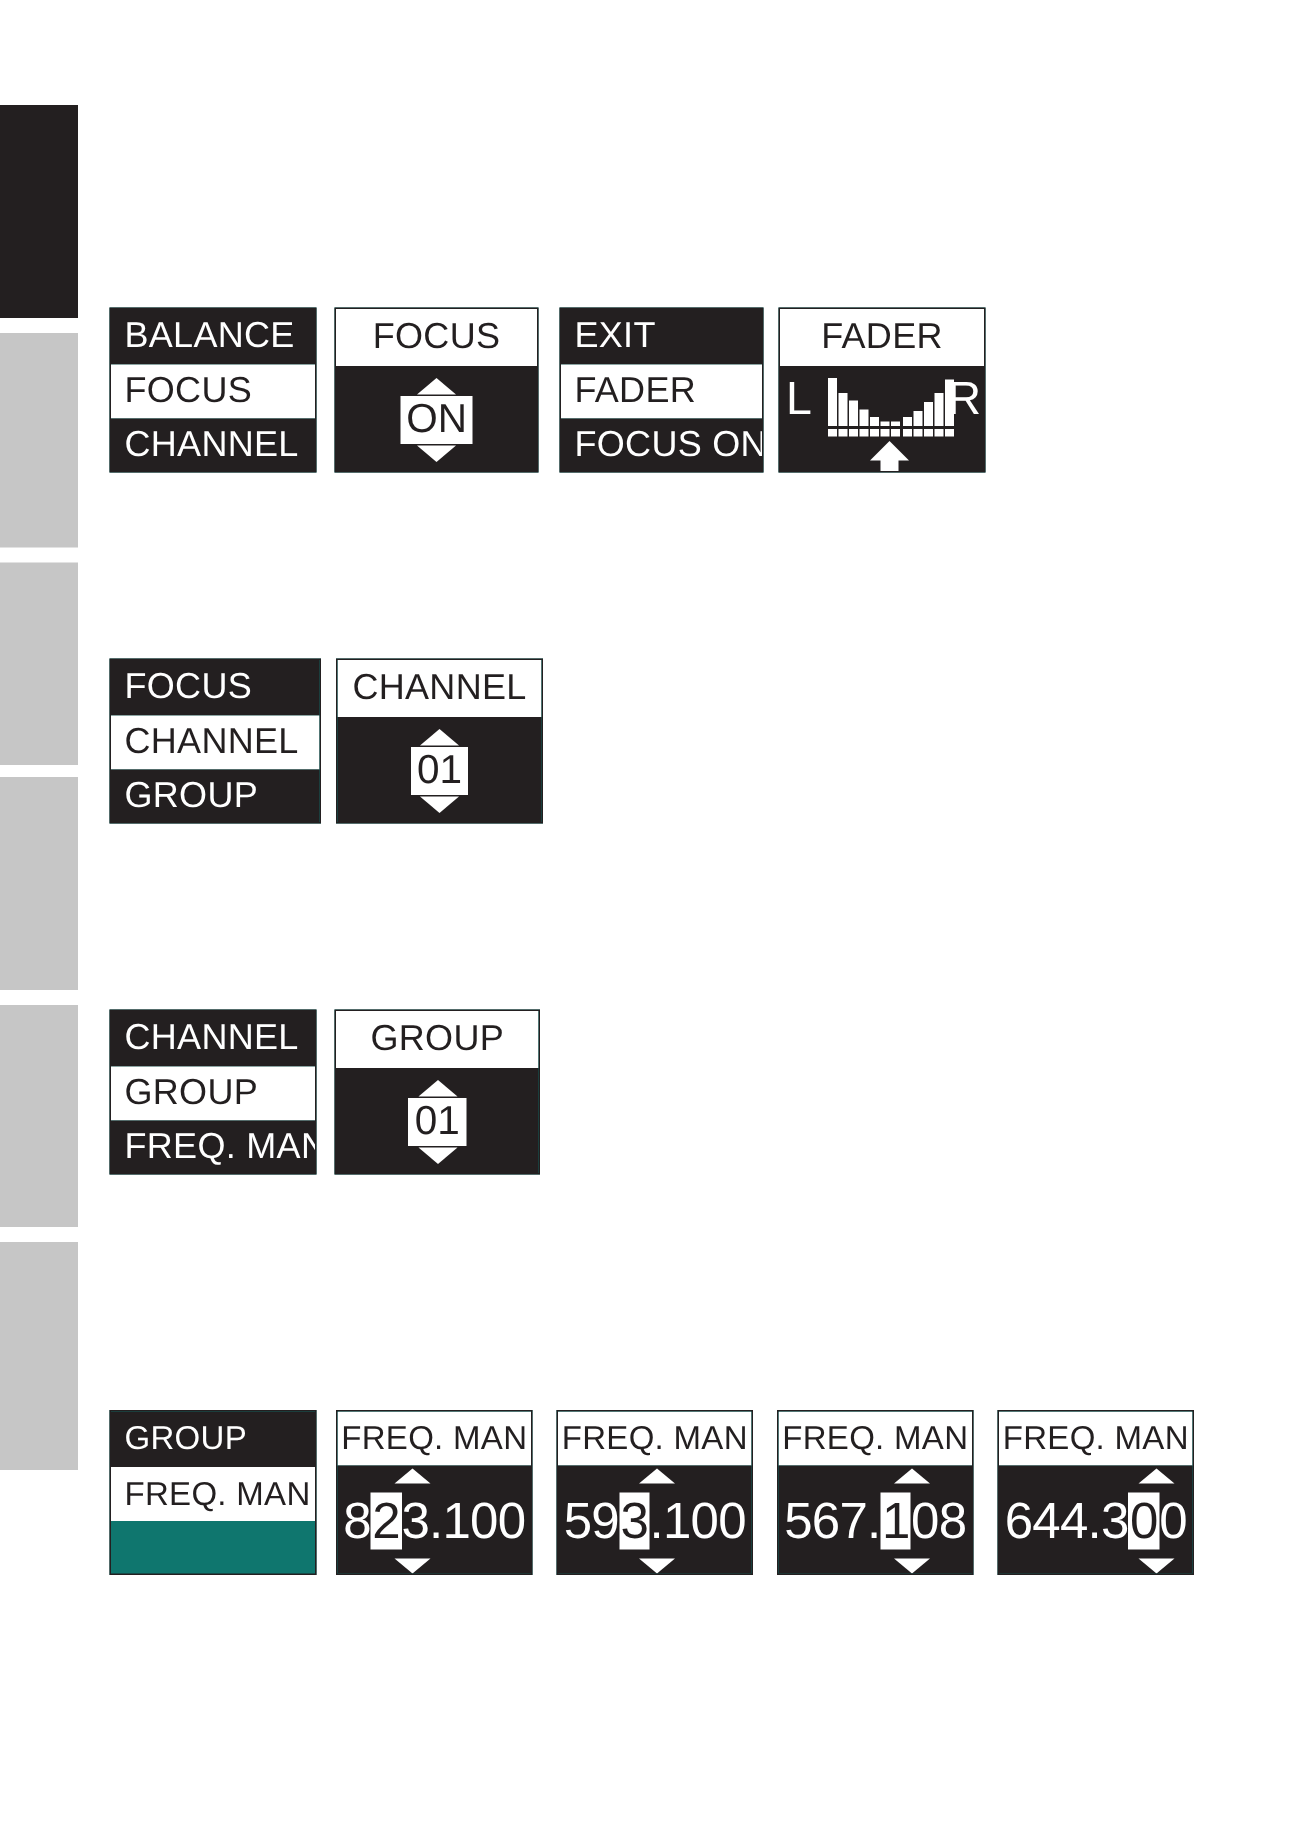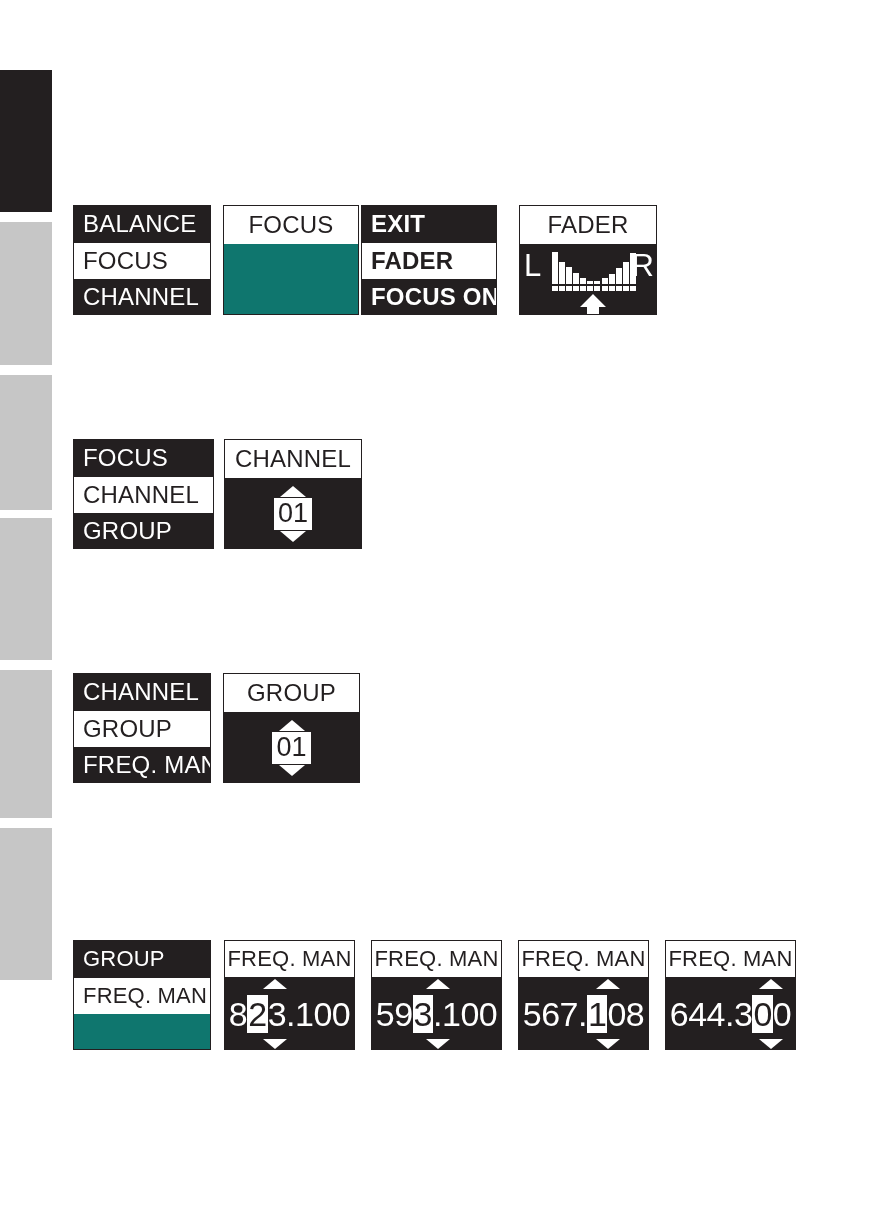--- a/index.html
+++ b/index.html
@@ -206,23 +206,30 @@
   </div>
 
 <div class="lcd" id="menu-balance" style="left:73px; top:205px; width:138px; height:110px;">
   <div class="menu-row">BALANCE</div>
   <div class="menu-row selected">FOCUS</div>
   <div class="menu-row">CHANNEL</div>
 </div>
 
 <div class="lcd" id="panel-focus" style="left:223px; top:205px; width:136px; height:110px;">
   <div class="lcd-header" style="height:38px; line-height:38px;">FOCUS</div>
-</div>
-
-<div class="lcd" id="menu-exit" style="left:361px; top:205px; width:136px; height:110px;font-weight:bold;">
+  <div class="lcd-body" style="height:72px;">
+    <div class="spinner">
+      <div class="arrow-up"></div>
+      <div class="value-box">ON</div>
+      <div class="arrow-down"></div>
+    </div>
+  </div>
+</div>
+
+<div class="lcd" id="menu-exit" style="left:373px; top:205px; width:136px; height:110px;">
   <div class="menu-row">EXIT</div>
   <div class="menu-row selected">FADER</div>
   <div class="menu-row">FOCUS ON</div>
 </div>
 
 <div class="lcd" id="panel-fader" style="left:519px; top:205px; width:138px; height:110px;">
   <div class="lcd-header" style="height:38px; line-height:38px;">FADER</div>
   <div class="lcd-body fader-body" style="height:72px;">
     <span class="fader-lr" id="fader-l">L</span>
     <span class="fader-lr" id="fader-r">R</span>

